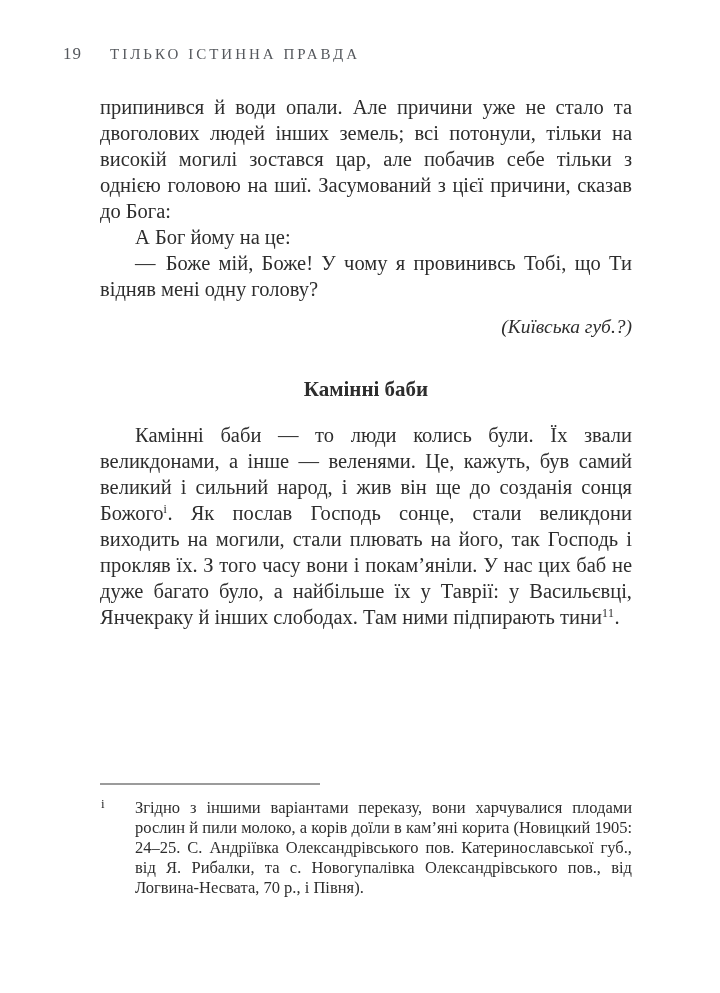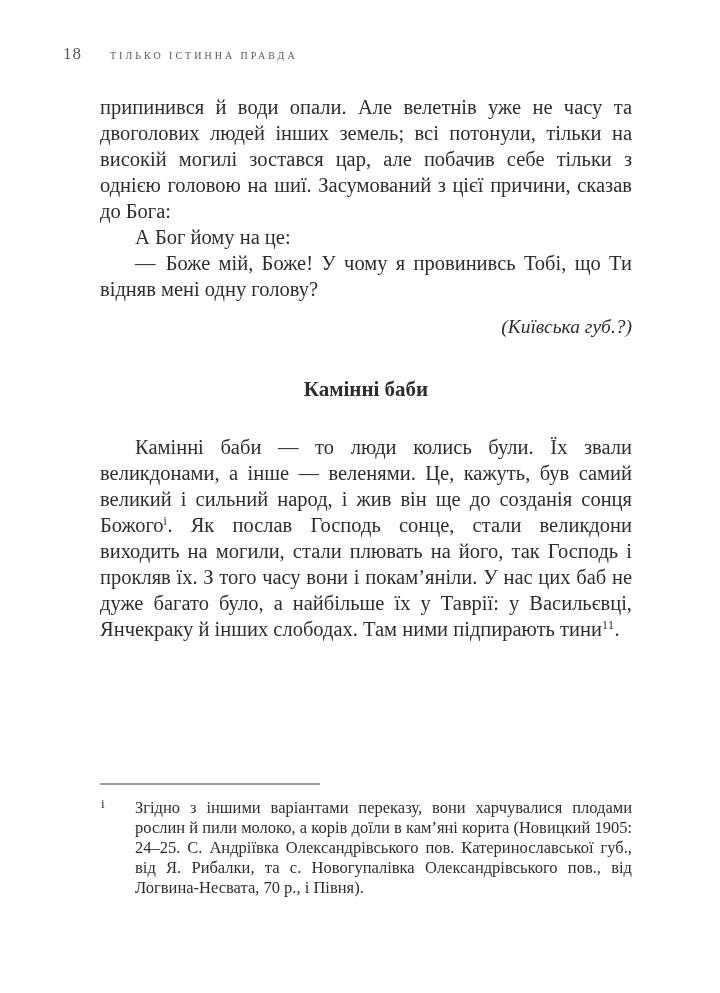--- a/index.html
+++ b/index.html
@@ -28,21 +28,21 @@
     display: flex;
     align-items: baseline;
     color: var(--muted);
   }
   .pagenum {
     font-size: 17px;
     letter-spacing: 1px;
     min-width: 47px;
   }
   .running {
-    font-size: 10px;
+    font-size: 15px;
     letter-spacing: 3px;
     text-transform: uppercase;
   }
   
   .content {
     position: absolute;
     top: 94px;
     left: 100px;
     width: 532px;
   }
@@ -66,21 +66,21 @@
     font-style: italic;
     text-align: right;
     margin-top: 12px;
   }
   .heading {
     font-size: 21px;
     line-height: 26px;
     font-weight: bold;
     text-align: center;
     margin-top: 36px;
-    margin-bottom: 32px;
+    margin-bottom: 20px;
   }
   
   .footnote {
     position: absolute;
     left: 100px;
     width: 532px;
     top: 783px;
   }
   .fn-rule {
     width: 220px;
@@ -99,27 +99,27 @@
     line-height: 20px;
     text-align: justify;
   }
 </style>
 </head>
 <body>
 
 <div class="page">
 
   <div class="header">
-    <span class="pagenum">18</span>
+    <span class="pagenum">19</span>
     <span class="running">ТІЛЬКО ІСТИННА ПРАВДА</span>
   </div>
 
   <div class="content">
     <div class="prose story">
-        <p><span>припинився й води опали. Але велетнів уже не часу та двоголових людей </span><span class="it">інших земель</span><span>; всі потонули, тільки на високій могилі зостався цар, але побачив себе тільки з однією головою на шиї. Засумований з цієї причини, сказав до Бога:</span></p>
+        <p><span>припинився й води опали. Але причини уже не стало та двоголових людей </span><span class="it">інших земель</span><span>; всі потонули, тільки на високій могилі зостався цар, але побачив себе тільки з однією головою на шиї. Засумований з цієї причини, сказав до Бога:</span></p>
         <p><span>А Бог йому на це:</span></p>
         <p><span>— Боже мій, Боже! У чому я провинивсь Тобі, що Ти відняв мені одну голову?</span></p>
       </div>
     <div class="attribution">(Київська губ.?)</div>
     <h2 class="heading">Камінні баби</h2>
     <div class="prose section">
         <p><span>Камінні баби — то люди колись були. Їх звали великдонами, а інше — веленями. Це, кажуть, був самий великий і сильний народ, і жив він ще до созданія сонця Божого</span><sup>i</sup><span>. Як послав Господь сонце, стали великдони виходить на могили, стали плювать на його, так Господь і прокляв їх. З того часу вони і покам’яніли. У нас цих баб не дуже багато було, а найбільше їх у Таврії: у Васильєвці, Янчекраку й інших слободах. Там ними підпирають тини</span><sup>11</sup><span>.</span></p>
       </div>
   </div>
 

